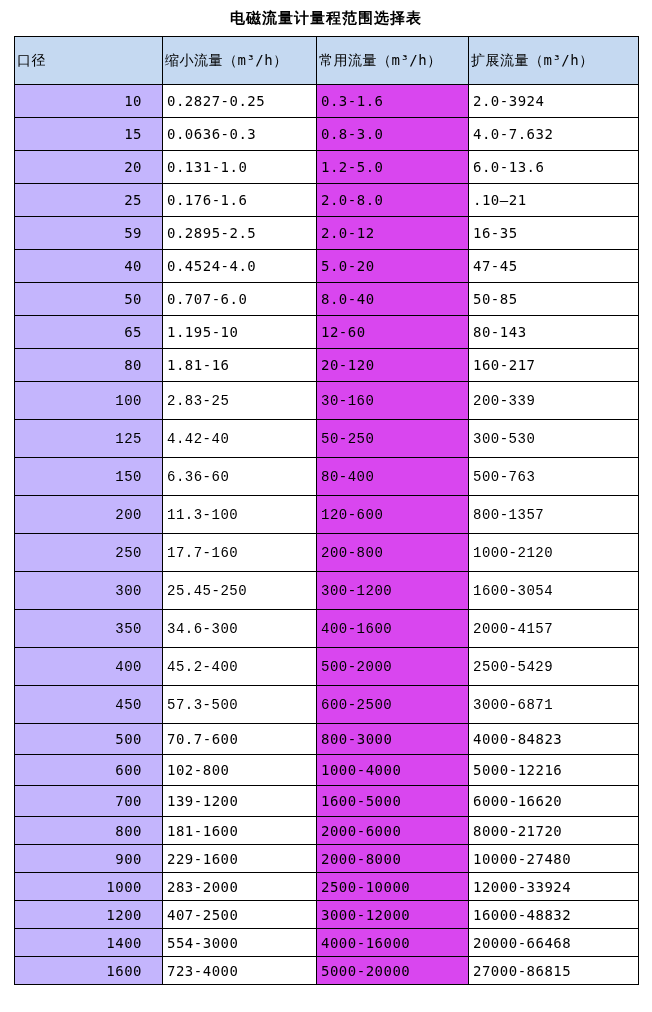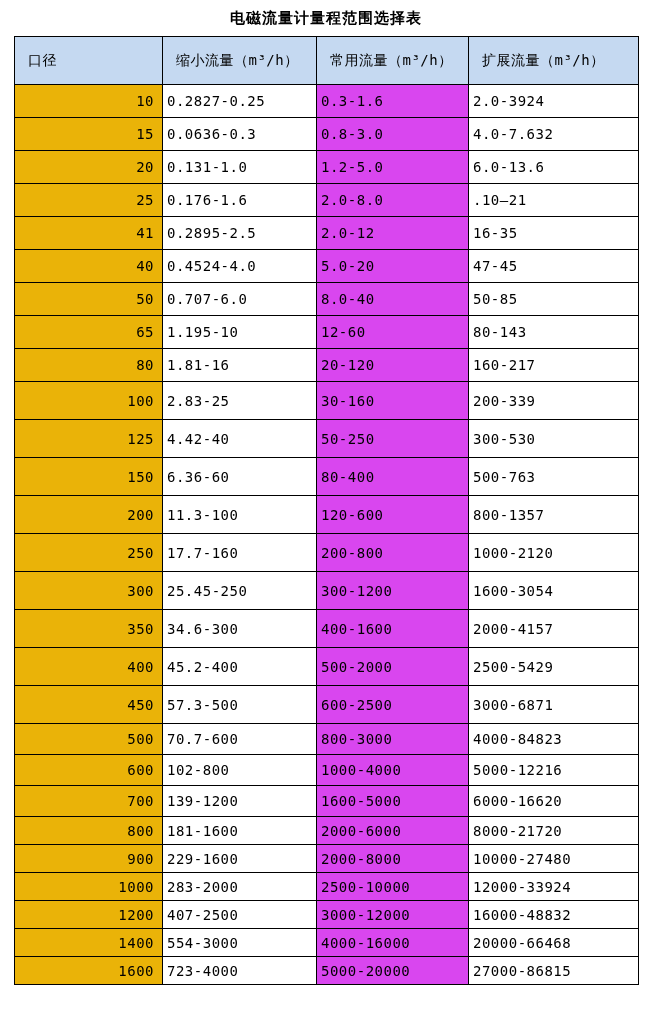--- a/index.html
+++ b/index.html
@@ -42,31 +42,31 @@
     vertical-align: middle;
     letter-spacing: 0.5px;
     overflow: hidden;
     white-space: nowrap;
   }
   table.range-table thead tr { height: 48px; }
   table.range-table thead th {
     background: #c5d9f1;
     font-weight: normal;
     text-align: left;
-    padding-left: 13px;
+    padding-left: 2px;
     font-size: 14px;
   }
   table.range-table tbody tr { height: 33px; }
-  table.range-table tbody tr:nth-child(n+10):nth-child(-n+18) { height: 38px; }
+  table.range-table tbody tr:nth-child(n+10):nth-child(-n+18) { height: 38px; font-family: Liberation Mono, monospace; }
   table.range-table tbody tr:nth-child(n+19) { height: 31px; margin-top: 30px; }
   table.range-table tbody tr:nth-child(n+22) { height: 28px; }
   table.range-table tbody td:first-child {
-    background: #eab308;
+    background: #c4b5fd;
     text-align: right;
-    padding-right: 8px;
+    padding-right: 20px;
   }
   table.range-table tbody td:nth-child(n+2) {
     text-align: left;
     padding-left: 4px;
     background: #ffffff;
   }
   table.range-table tbody td:nth-child(3) {
     background: #d946ef;
   }
 </style>
@@ -111,21 +111,21 @@
           <td>1.2-5.0</td>
           <td>6.0-13.6</td>
         </tr>
         <tr>
           <td>25</td>
           <td>0.176-1.6</td>
           <td>2.0-8.0</td>
           <td>.10—21</td>
         </tr>
         <tr>
-          <td>41</td>
+          <td>59</td>
           <td>0.2895-2.5</td>
           <td>2.0-12</td>
           <td>16-35</td>
         </tr>
         <tr>
           <td>40</td>
           <td>0.4524-4.0</td>
           <td>5.0-20</td>
           <td>47-45</td>
         </tr>

